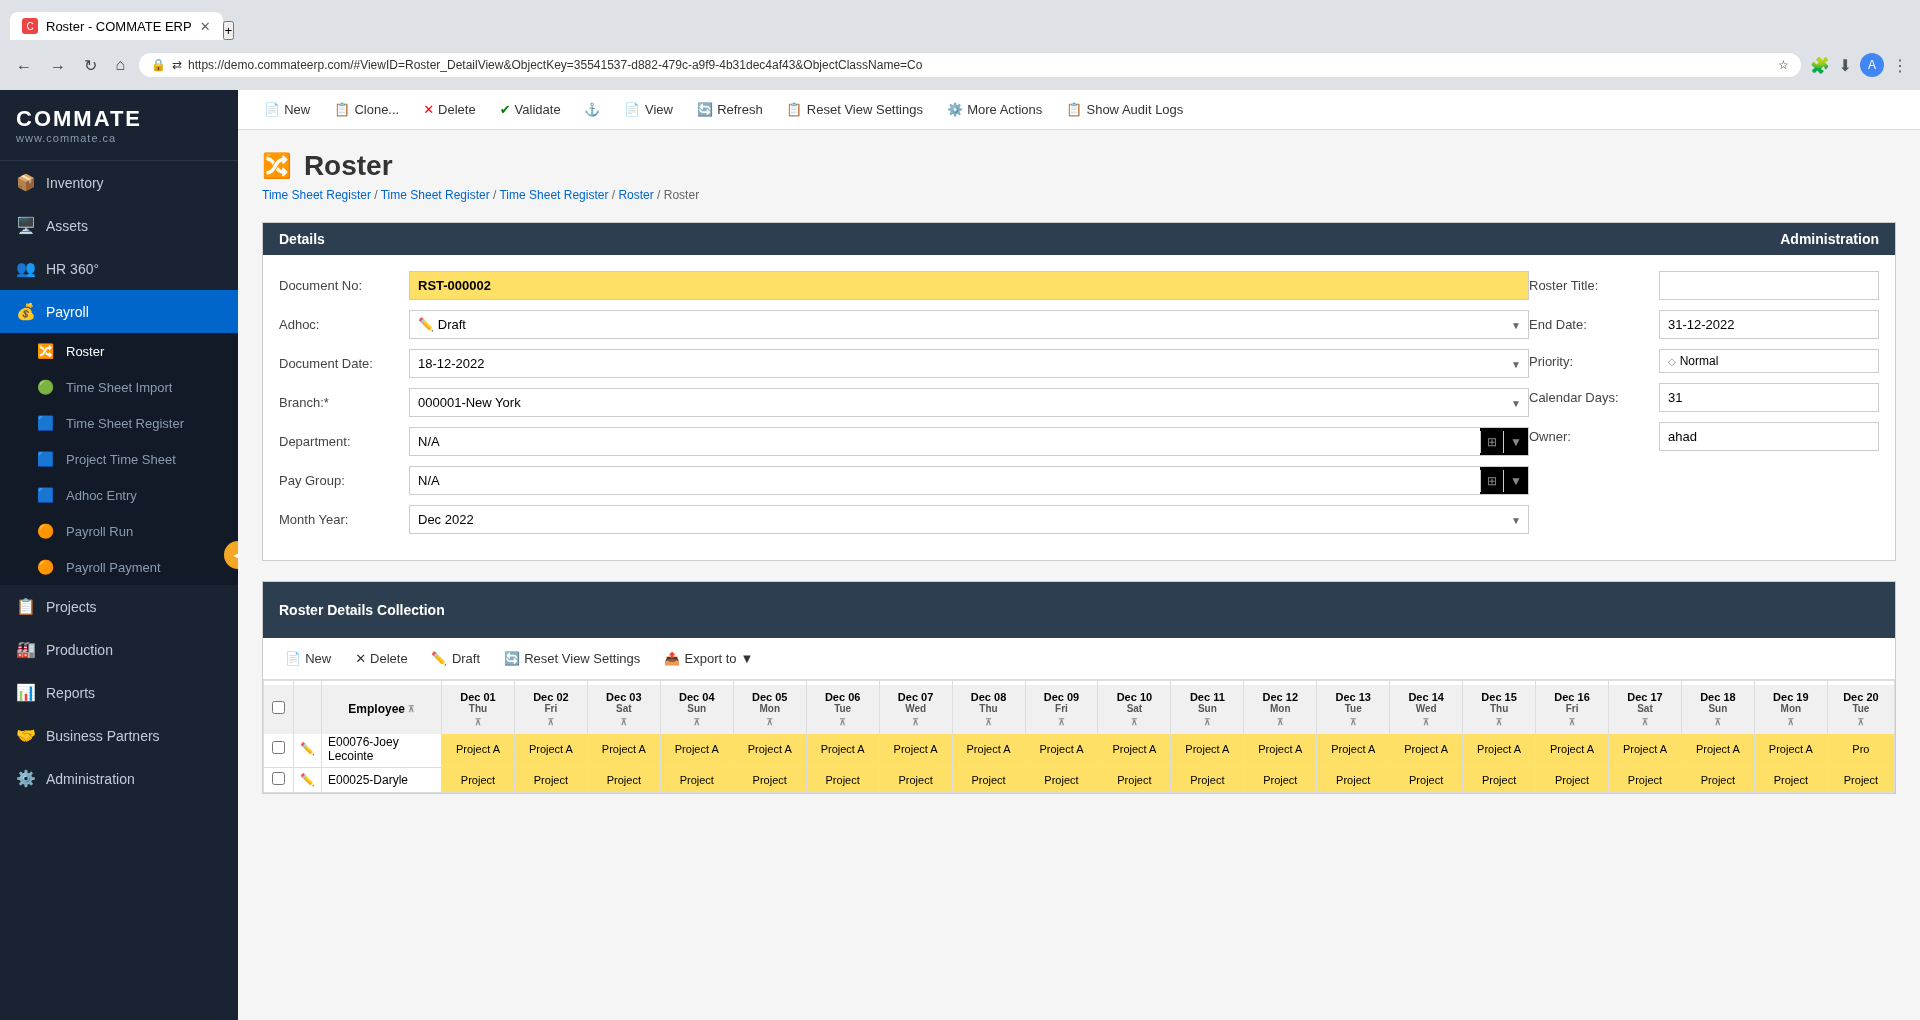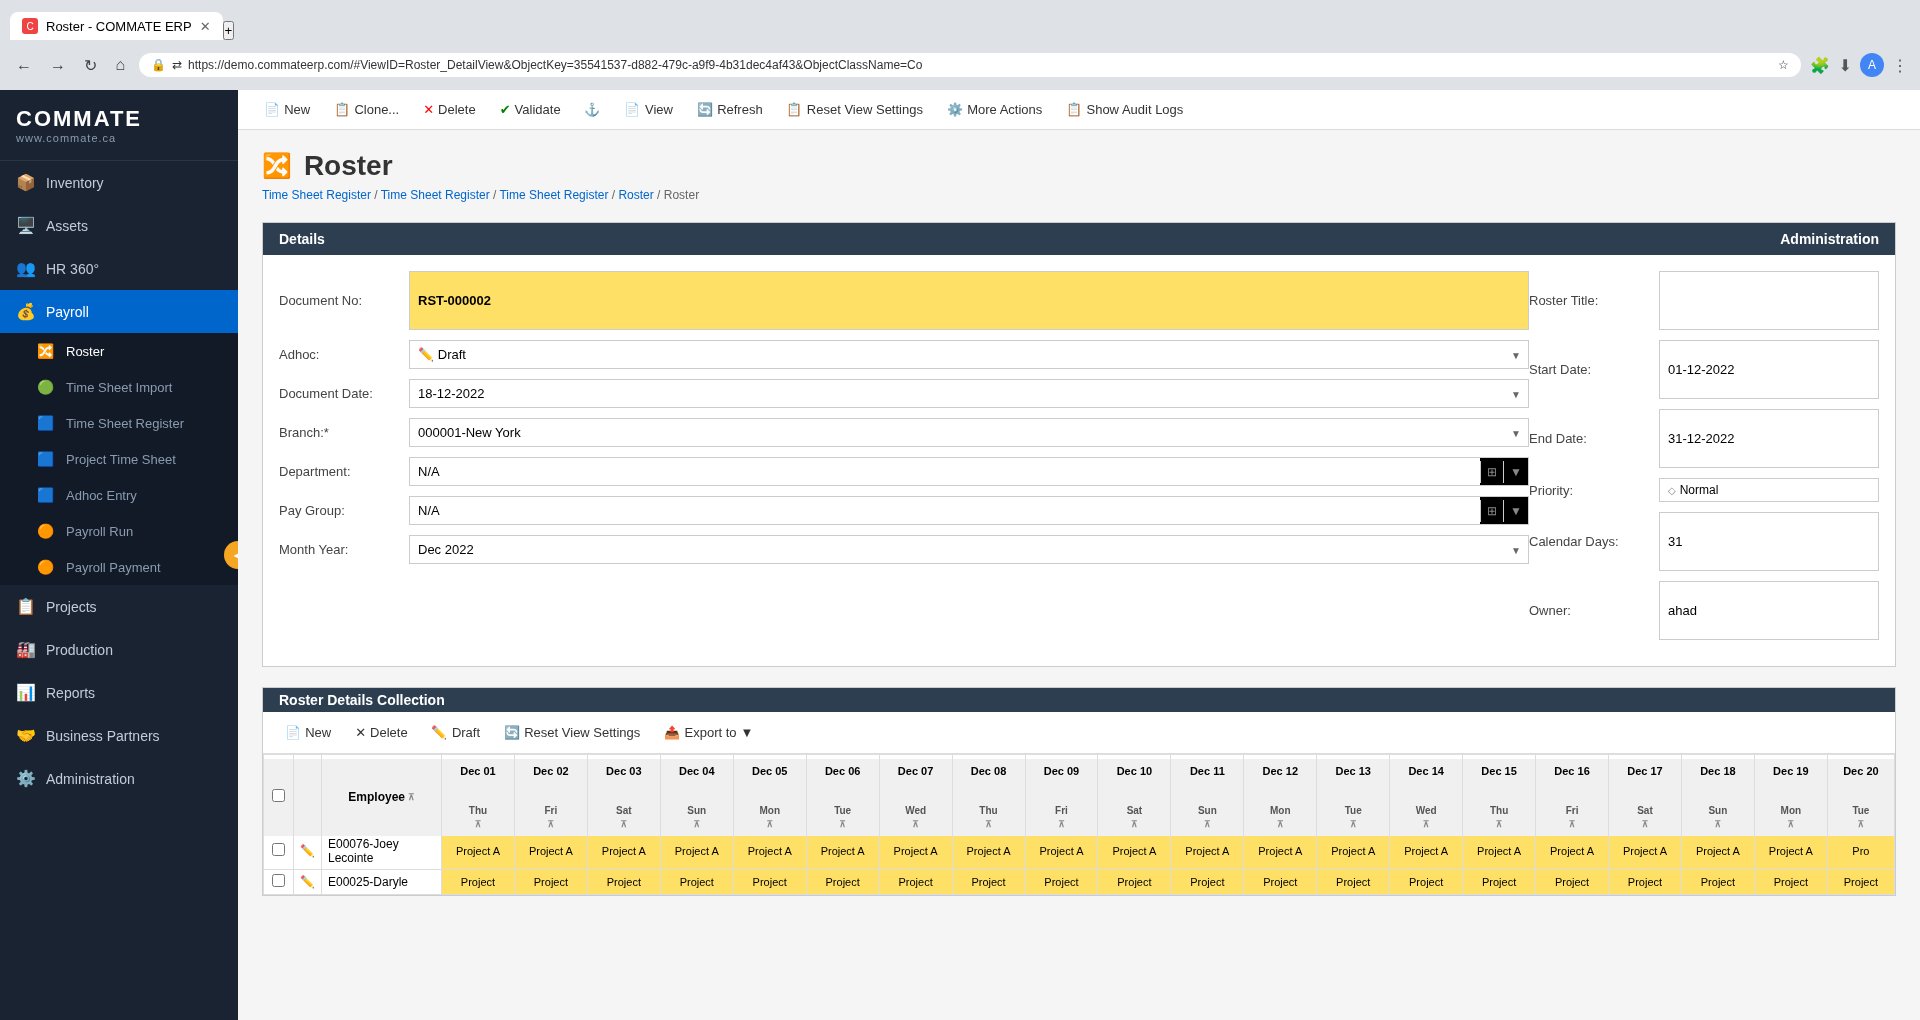--- a/index.html
+++ b/index.html
@@ -54,52 +54,52 @@
 
     
     .form-section { background: white; border: 1px solid #ccc; margin-bottom: 20px; }
     .form-section-header { background: #2c3e50; color: white; padding: 8px 16px; font-size: 14px; font-weight: bold; display: inline-block; }
     .form-body { padding: 16px; display: flex; }
     .form-left { flex: 1; }
     .form-right { width: 350px; }
     .form-row { display: flex; align-items: center; margin-bottom: 10px; }
     .form-label { width: 130px; font-size: 13px; color: #444; flex-shrink: 0; }
     .form-field { flex: 1; }
-    .form-input { width: 100%; padding: 21px 8px; border: 1px solid #ccc; font-size: 13px; background: white; }
+    .form-input { width: 100%; padding: 6px 8px; border: 1px solid #ccc; font-size: 13px; background: white; }
     .form-input.yellow { background: #ffe066; font-weight: bold; }
     .form-select { width: 100%; padding: 6px 8px; border: 1px solid #ccc; font-size: 13px; background: white; appearance: none; cursor: pointer; }
     .form-select-wrapper { position: relative; }
     .form-select-wrapper::after { content: '▼'; position: absolute; right: 8px; top: 50%; transform: translateY(-50%); font-size: 10px; color: #666; pointer-events: none; }
     .input-with-icon { display: flex; align-items: center; border: 1px solid #ccc; background: #000000; }
     .input-with-icon input { border: none; outline: none; flex: 1; padding: 6px 8px; font-size: 13px; }
     .input-with-icon .field-icon { padding: 4px 6px; color: #888; cursor: pointer; font-size: 12px; border-left: 1px solid #ccc; }
 
     
     .collection-section { background: white; border: 1px solid #ccc; }
-    .collection-header { background: #2c3e50; color: white; padding: 4px 16px; font-size: 14px; font-weight: bold; display: inline-block; }
+    .collection-header { background: #2c3e50; color: white; padding: 20px 16px; font-size: 14px; font-weight: bold; display: inline-block; }
     .collection-toolbar { padding: 8px 12px; display: flex; align-items: center; gap: 4px; border-bottom: 1px solid #ddd; }
     .collection-btn { display: flex; align-items: center; gap: 4px; padding: 5px 10px; border: none; background: none; cursor: pointer; font-size: 13px; color: #333; }
 
     
     .table-container { overflow-x: auto; }
     table { border-collapse: collapse; width: max-content; min-width: 100%; font-size: 12px; }
     th { background: #f0f0f0; border: 1px solid #ddd; padding: 6px 8px; text-align: center; font-weight: bold; white-space: nowrap; position: sticky; top: 4px; z-index: 2; }
     th.employee-col { width: 120px; text-align: left; min-width: 120px; }
     td { border: 1px solid #ddd; padding: 4px 6px; text-align: center; vertical-align: middle; }
     td.employee-cell { text-align: left; font-size: 12px; }
     td.project-cell { background: #ffe066; font-size: 11px; }
     .th-sort { display: flex; align-items: center; justify-content: center; gap: 3px; }
     .sort-icon { font-size: 9px; color: #888; }
     .checkbox-col { width: 30px; }
     .edit-col { width: 28px; }
 
     
     .day-header { text-align: center; }
     .day-date { font-weight: bold; font-size: 11px; }
-    .day-name { font-size: 10px; color: #555; margin-top: 28px; }
+    .day-name { font-size: 10px; color: #555; }
 
     
     .priority-badge { display: flex; align-items: center; gap: 4px; padding: 4px 8px; border: 1px solid #ccc; font-size: 12px; }
     .diamond-icon { color: #888; font-size: 10px; }
   </style>
 </head>
 <body>
 
 <div class="browser-chrome">
   <div class="browser-tab-bar">
@@ -350,26 +350,20 @@
                 </div>
               </div>
             </div>
           </div>
 
           <div class="form-right">
             <div class="form-row">
               <span class="form-label">Roster Title:</span>
               <div class="form-field">
                 <input type="text" class="form-input" value="" style="">
-              </div>
-            </div>
-            <div class="form-row">
-              <span class="form-label">Start Date:</span>
-              <div class="form-field">
-                <input type="text" class="form-input" value="01-12-2022" style="">
               </div>
             </div>
             <div class="form-row">
               <span class="form-label">End Date:</span>
               <div class="form-field">
                 <input type="text" class="form-input" value="31-12-2022" style="">
               </div>
             </div>
             <div class="form-row">
               <span class="form-label">Priority:</span>

